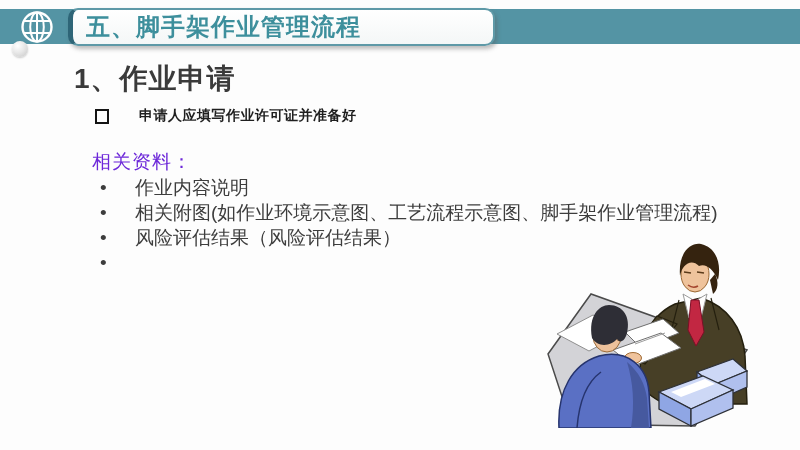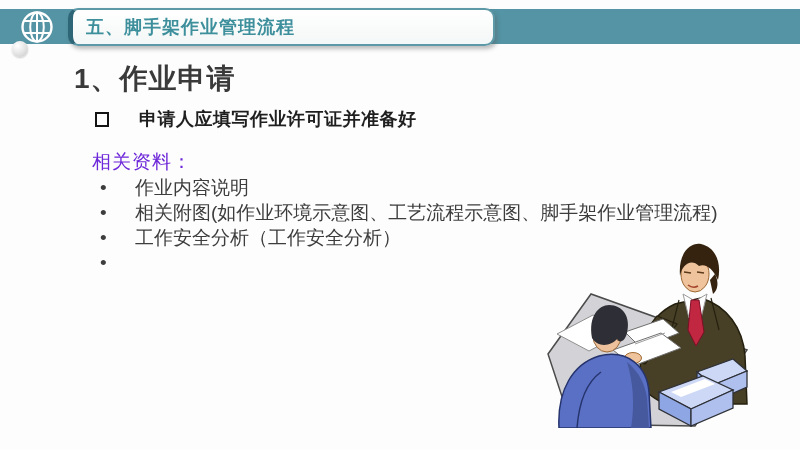--- a/index.html
+++ b/index.html
@@ -17,30 +17,30 @@
     background:radial-gradient(circle at 35% 30%, #ffffff 0%, #e8e8e8 45%, #c6c6c6 100%);
     box-shadow:0 1px 2px rgba(0,0,0,.2);
   }
   .title-pill {
     position:absolute; left:68px; top:8px; width:427px; height:38px;
     background:linear-gradient(#ffffff,#f4f7f7);
     border:2px solid #5e99a7; border-left:5px solid #2e6577; border-radius:10px;
     box-shadow:2px 3px 4px rgba(90,90,90,.4);
     display:flex; align-items:center; padding-left:13px;
   }
-  .title-text { font-size:18px; font-weight:bold; color:#3d8f9c; letter-spacing:1px; white-space:nowrap;text-align:right; }
+  .title-text { font-size:24px; font-weight:bold; color:#3d8f9c; letter-spacing:1px; white-space:nowrap;text-align:right; }
 
   
   .section-heading {
     position:absolute; left:74px; top:60px;
     font-size:28px; font-weight:bold; color:#3a3a3a; letter-spacing:1px;
   }
   .checkbox-row { position:absolute; left:95px; top:107px; display:flex; align-items:center; }
   .checkbox-box { width:14px; height:15px; border:2.5px solid #141414; margin-right:30px; }
-  .checkbox-text { font-size:18px; font-weight:bold; color:#1f1f1f; letter-spacing:.5px; white-space:nowrap; }
+  .checkbox-text { font-size:14px; font-weight:bold; color:#1f1f1f; letter-spacing:.5px; white-space:nowrap; }
 
   .materials-label {
     position:absolute; left:92px; top:149px;
     font-size:19px; font-weight:normal; color:#6d28d9; letter-spacing:1px;
   }
 
   .bullet-list { position:absolute; left:100px; top:175px; list-style:none; }
   .bullet-list li { display:flex; align-items:flex-start; font-size:19px; color:#3d3d3d; line-height:25px; white-space:nowrap; }
   .bullet-dot { width:35px; color:#3d3d3d; }
 
@@ -81,21 +81,21 @@
     <li>
       <span class="bullet-dot">•</span>
       <span>作业内容说明</span>
     </li>
     <li>
       <span class="bullet-dot">•</span>
       <span>相关附图(如作业环境示意图、工艺流程示意图、脚手架作业管理流程)</span>
     </li>
     <li>
       <span class="bullet-dot">•</span>
-      <span>工作安全分析（工作安全分析）</span>
+      <span>风险评估结果（风险评估结果）</span>
     </li>
     <li>
       <span class="bullet-dot">•</span>
     </li>
   </ul>
 
   <svg class="clipart" viewBox="0 0 210 196">
 
     <polygon points="3,122 46,62 202,118 150,194 26,192" fill="#d3d3d7" stroke="#4b4b4b" stroke-width="1.5"></polygon>
 

